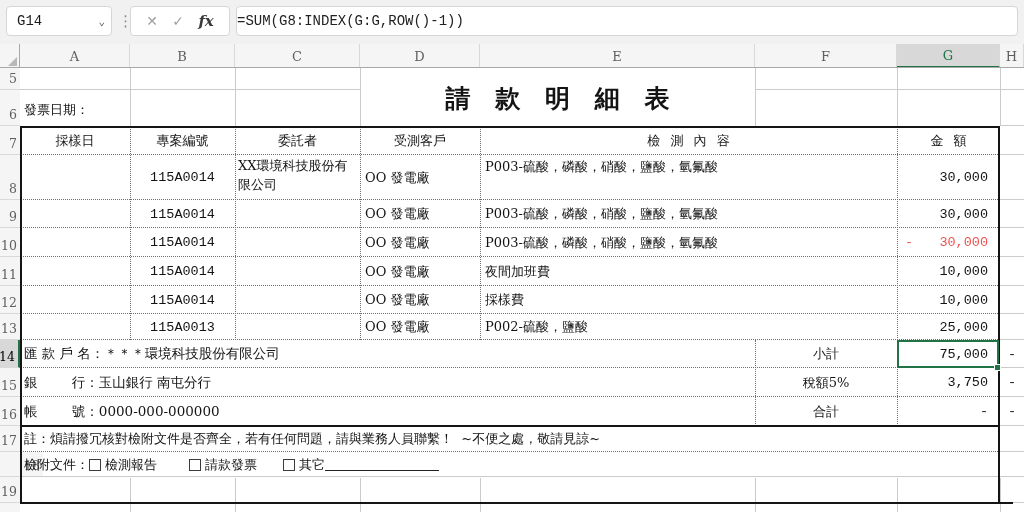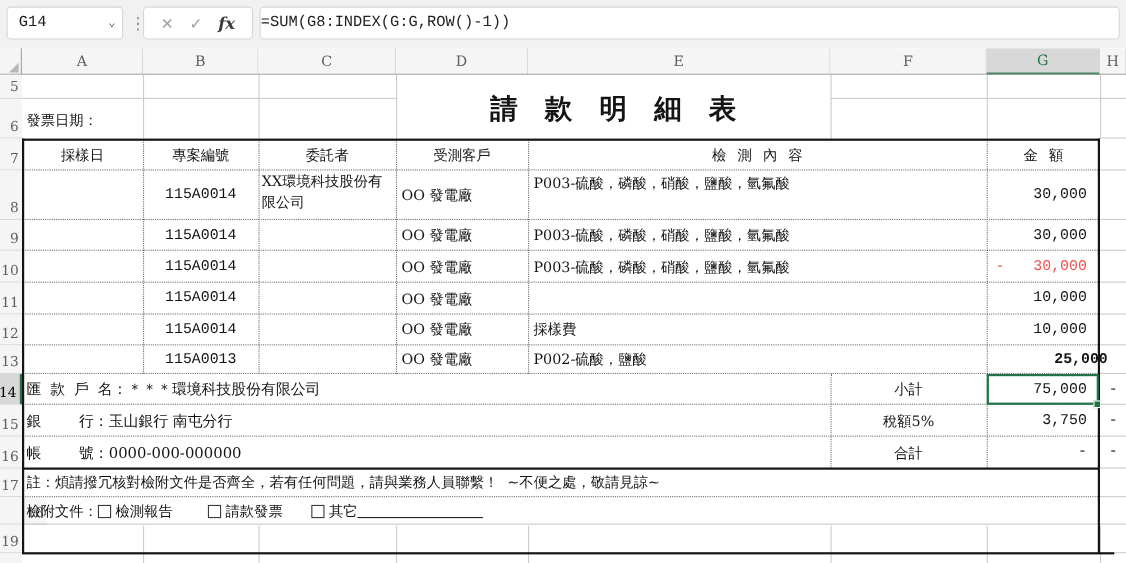--- a/index.html
+++ b/index.html
@@ -210,33 +210,34 @@
   <div class="cell center amt" style="left:130px;top:228px;width:105px;height:29px;">115A0014</div>
   <div class="cell" style="left:365px;top:228px;width:113px;height:29px;">OO 發電廠</div>
   <div class="cell" style="left:485px;top:228px;width:410px;height:29px;">P003-硫酸，磷酸，硝酸，鹽酸，氫氟酸</div>
   <div class="cell amt neg" style="left:897px;top:228px;width:103px;height:29px;padding:0 12px 0 8px;">
     <span>-</span>
     <span>30,000</span>
   </div>
 
   <div class="cell center amt" style="left:130px;top:257px;width:105px;height:29px;">115A0014</div>
   <div class="cell" style="left:365px;top:257px;width:113px;height:29px;">OO 發電廠</div>
+  <div class="cell" style="left:485px;top:257px;width:410px;height:29px;">夜間加班費</div>
   <div class="cell right amt" style="left:897px;top:257px;width:103px;height:29px;padding-right:12px;">10,000</div>
 
   <div class="cell center amt" style="left:130px;top:286px;width:105px;height:28px;">115A0014</div>
   <div class="cell" style="left:365px;top:286px;width:113px;height:28px;">OO 發電廠</div>
   <div class="cell" style="left:485px;top:286px;width:410px;height:28px;">採樣費</div>
   <div class="cell right amt" style="left:897px;top:286px;width:103px;height:28px;padding-right:12px;">10,000</div>
 
   <div class="cell center amt" style="left:130px;top:314px;width:105px;height:26px;">115A0013</div>
   <div class="cell" style="left:365px;top:314px;width:113px;height:26px;">OO 發電廠</div>
   <div class="cell" style="left:485px;top:314px;width:410px;height:26px;">P002-硫酸，鹽酸</div>
-  <div class="cell right amt" style="left:916px;top:314px;width:103px;height:26px;padding-right:12px;font-weight:bold;">25,000</div>
-
-  <div class="cell pre" style="left:24px;top:340px;width:720px;height:28px;font-size:13.5px;font-family:Liberation Mono, monospace;">匯 款 戶 名：＊＊＊環境科技股份有限公司</div>
+  <div class="cell right amt" style="left:897px;top:314px;width:103px;height:26px;padding-right:12px;">25,000</div>
+
+  <div class="cell pre" style="left:24px;top:340px;width:720px;height:28px;font-size:13.5px;">匯 款 戶 名：＊＊＊環境科技股份有限公司</div>
   <div class="cell pre" style="left:24px;top:368px;width:720px;height:29px;font-size:13.5px;">銀        行：玉山銀行 南屯分行</div>
   <div class="cell pre" style="left:24px;top:397px;width:720px;height:29px;font-size:13.5px;">帳        號：0000-000-000000</div>
 
   <div class="cell center" style="left:755px;top:340px;width:142px;height:28px;">小計</div>
   <div class="cell right amt" style="left:897px;top:340px;width:103px;height:28px;padding-right:12px;">75,000</div>
   <div class="cell center amt" style="left:1002px;top:340px;width:20px;height:28px;">-</div>
 
   <div class="cell center" style="left:755px;top:368px;width:142px;height:29px;">稅額5%</div>
   <div class="cell right amt" style="left:897px;top:368px;width:103px;height:29px;padding-right:12px;">3,750</div>
   <div class="cell center amt" style="left:1002px;top:368px;width:20px;height:29px;">-</div>

